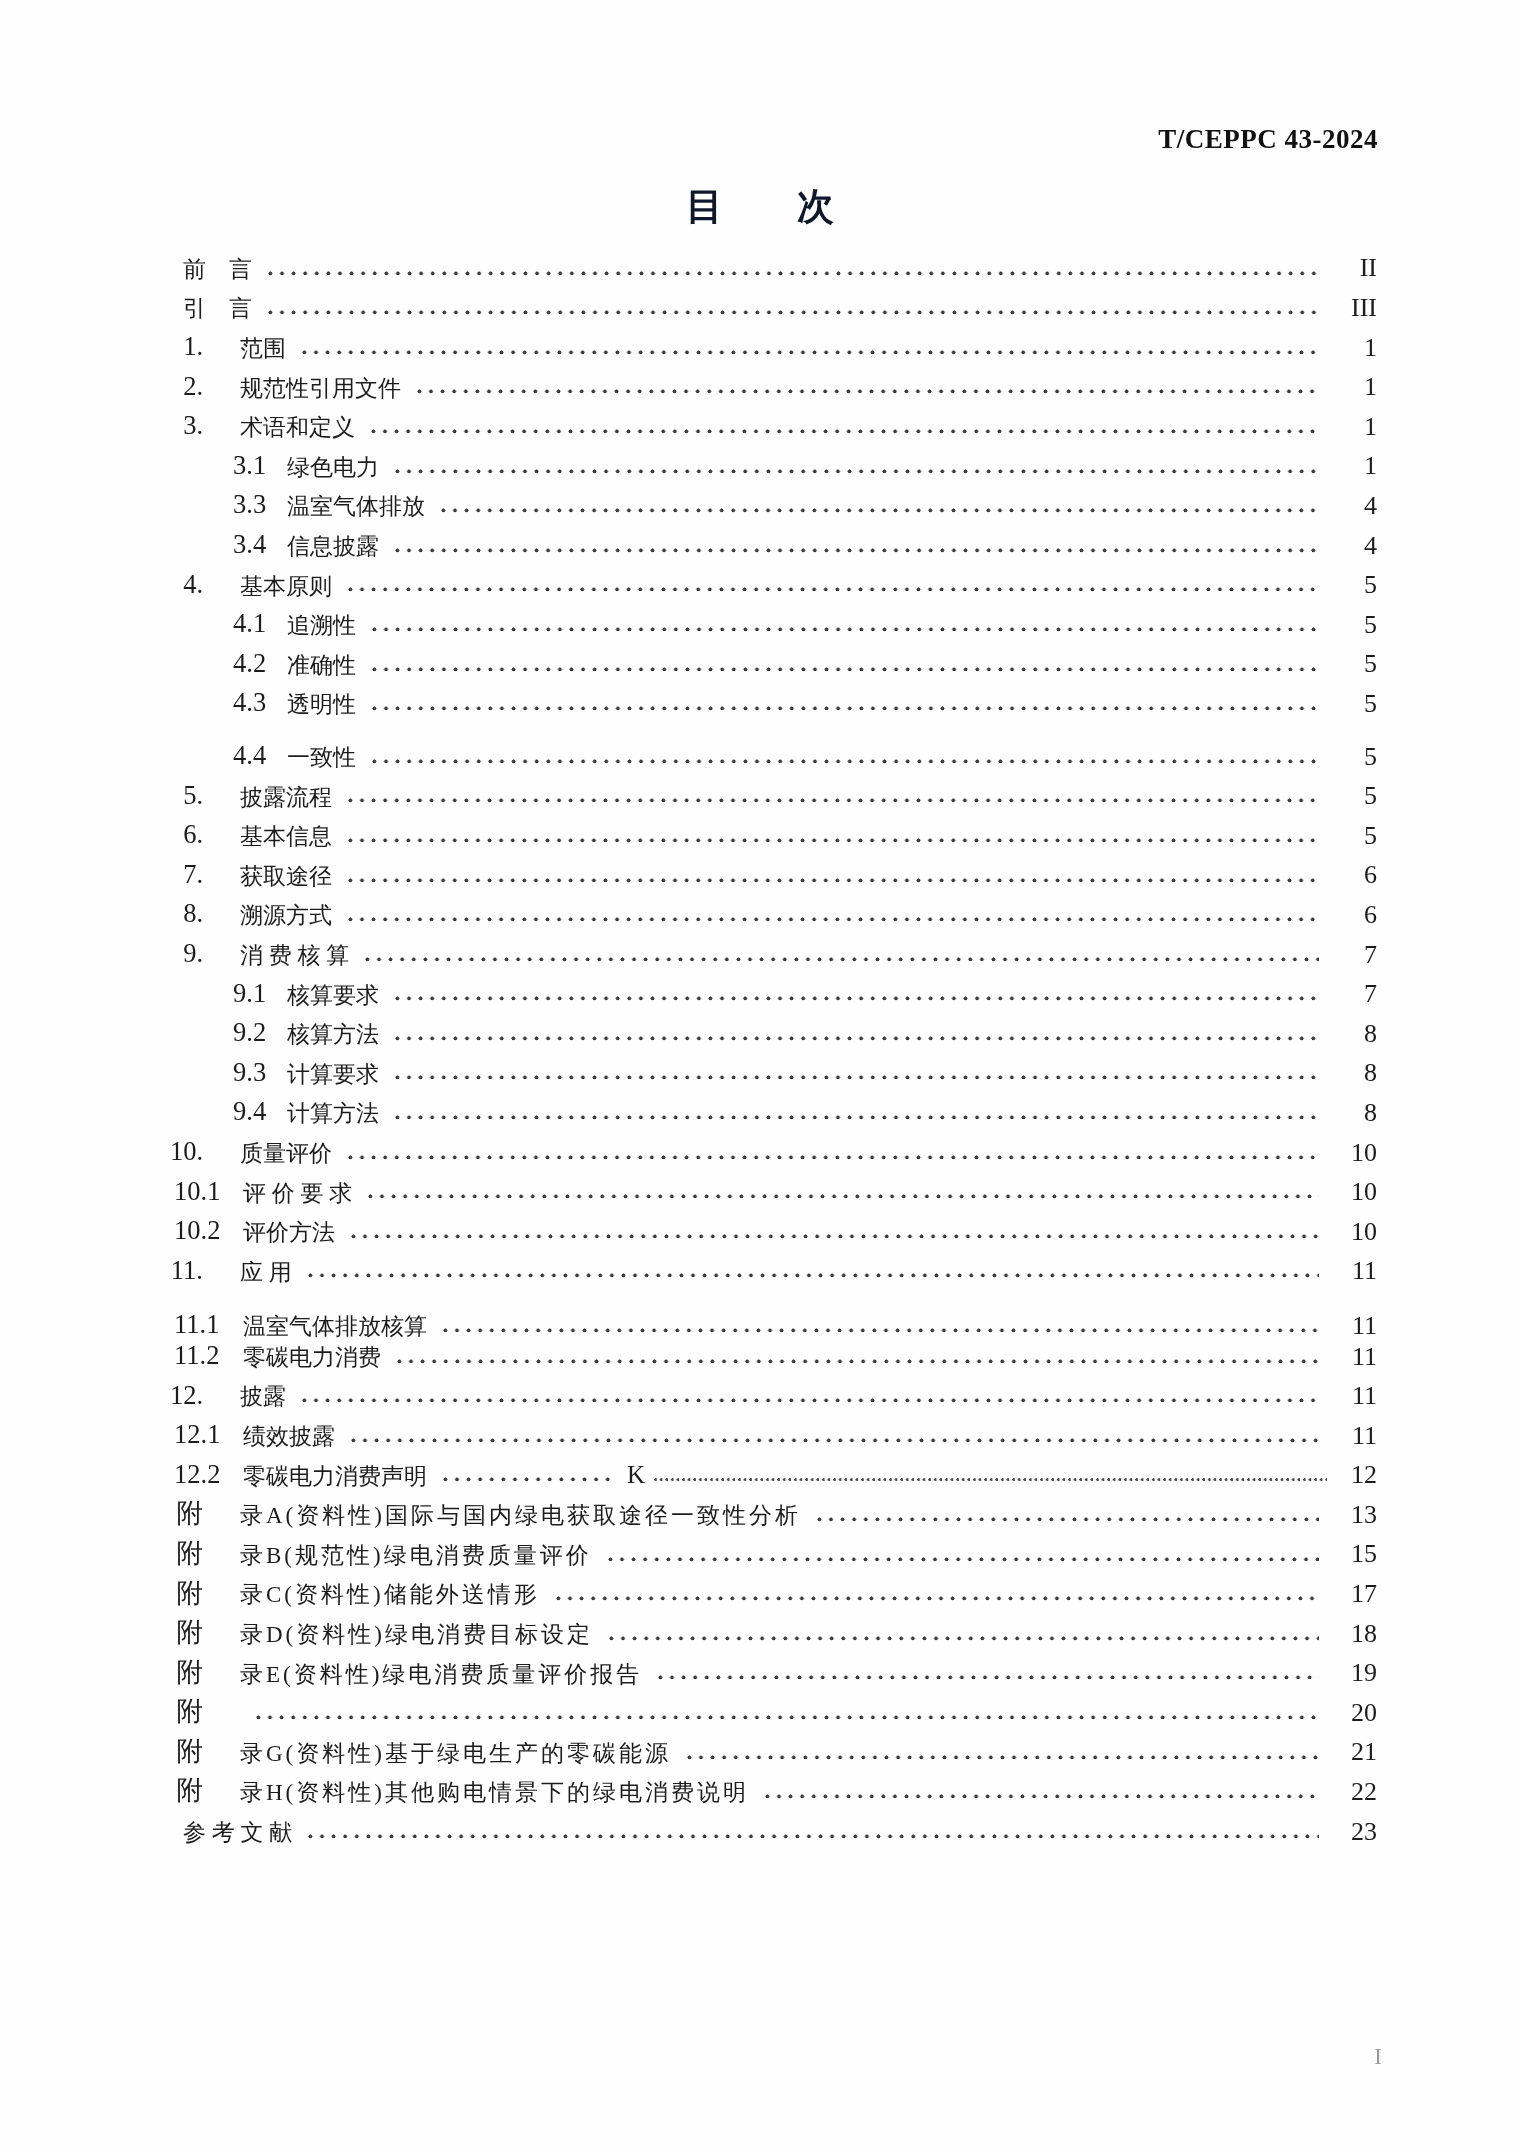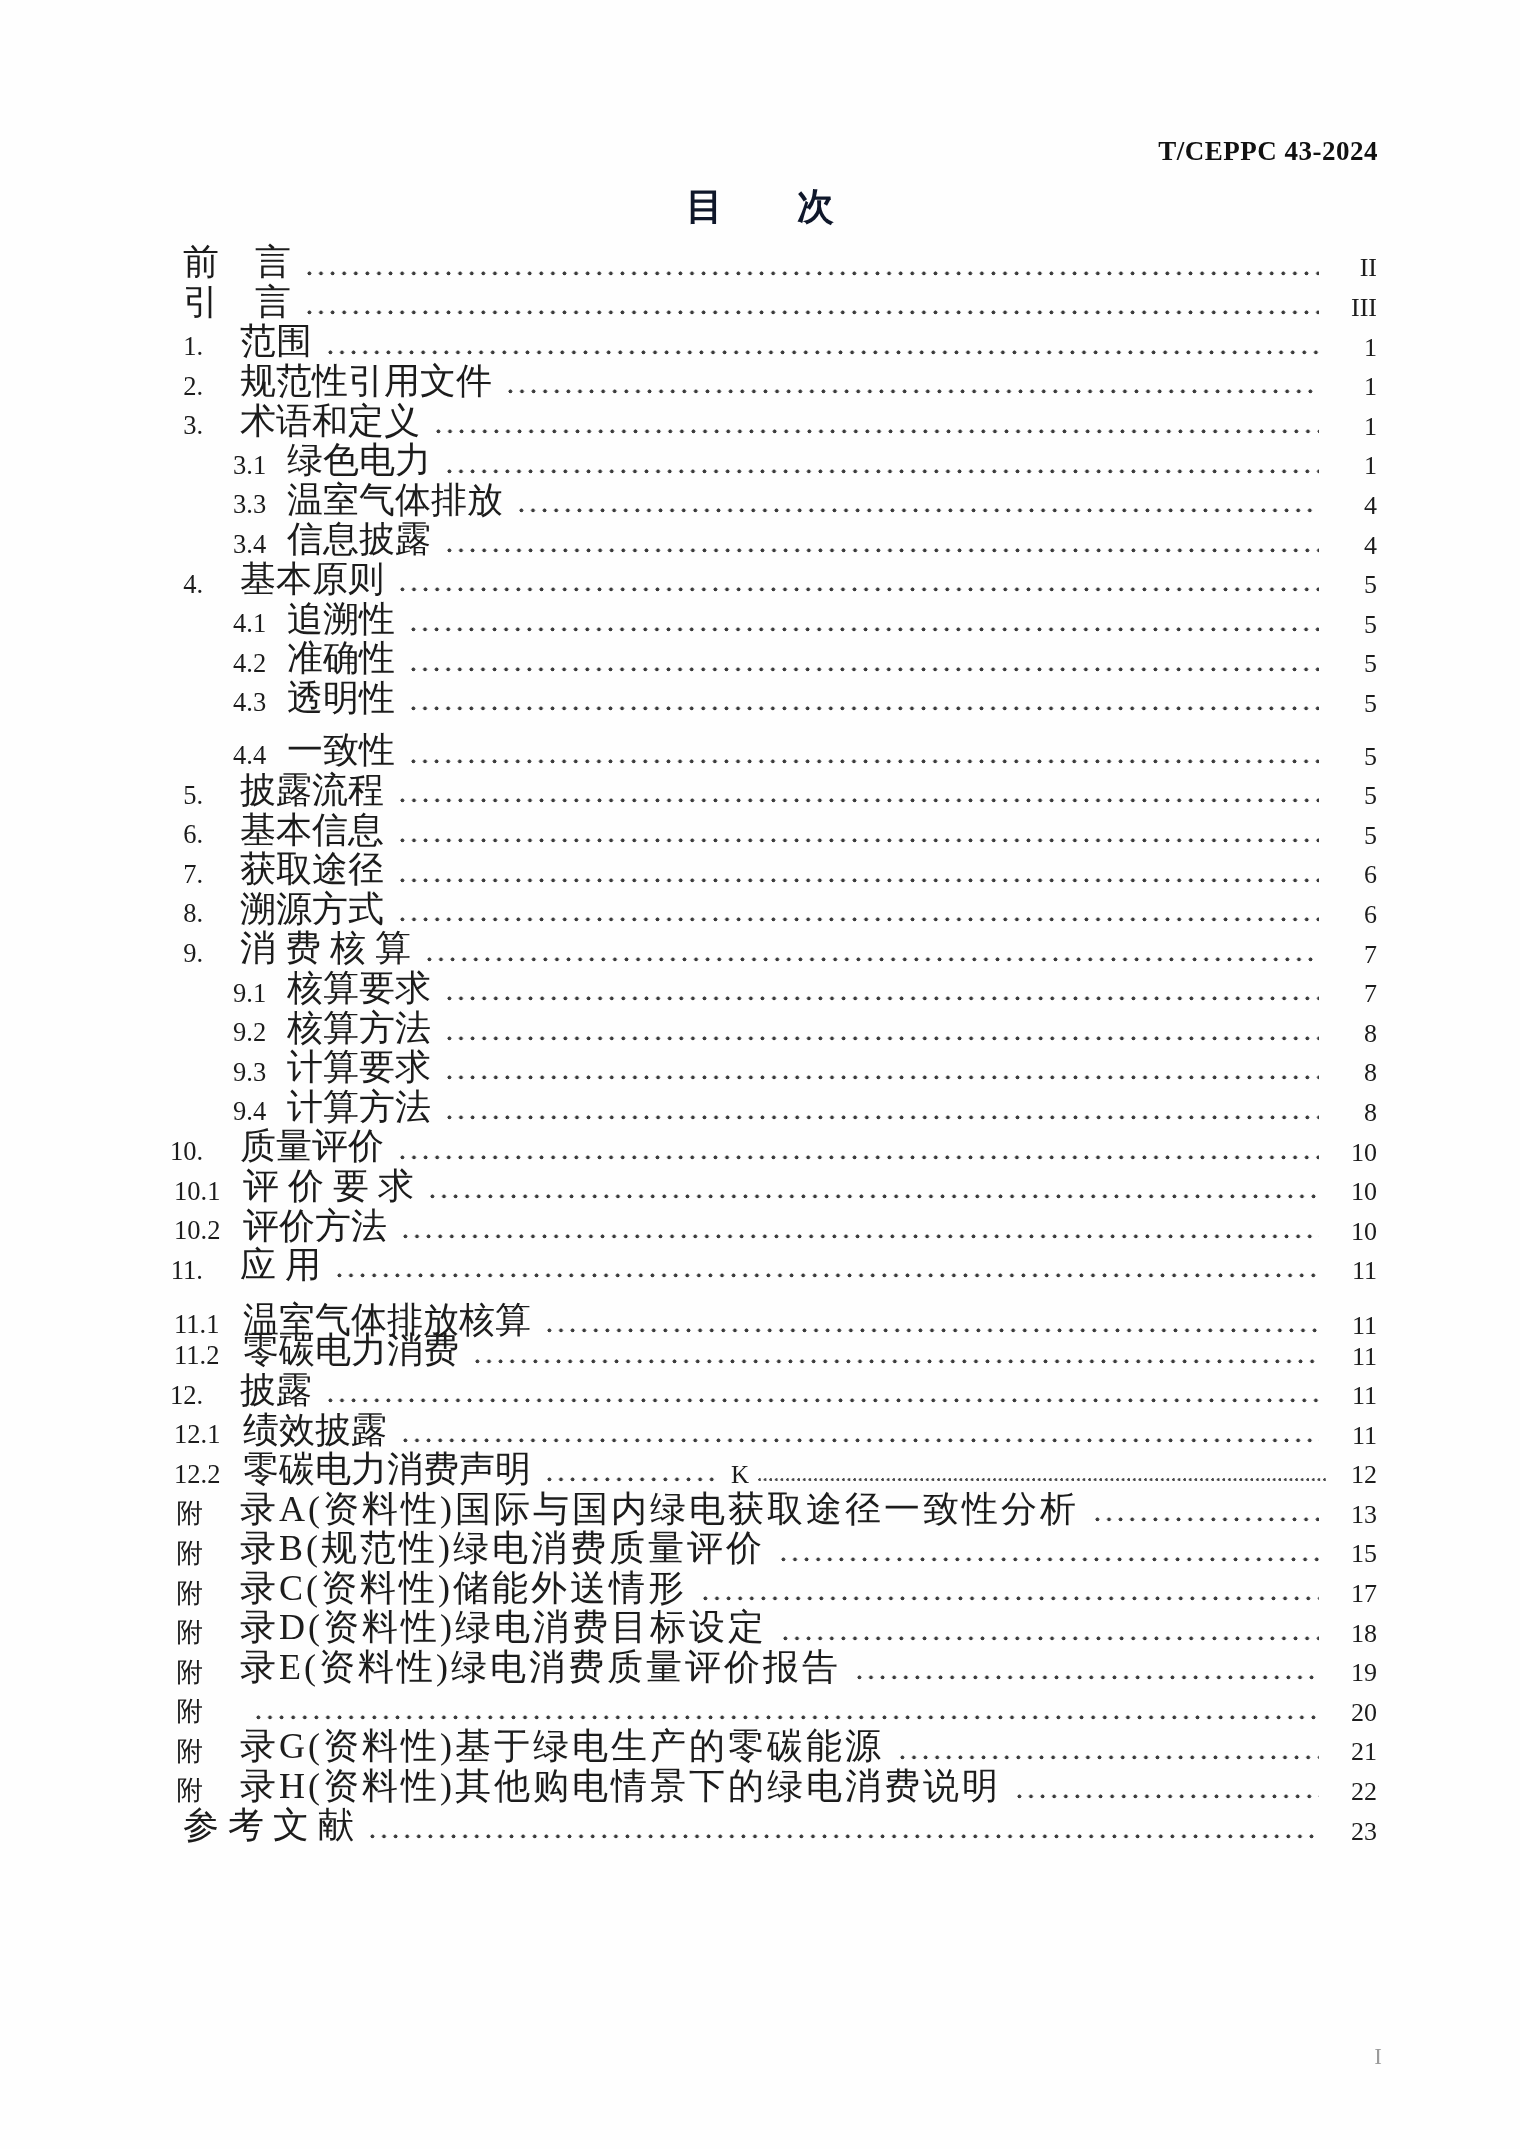--- a/index.html
+++ b/index.html
@@ -6,39 +6,39 @@
   .page {
     position:relative;
     width:1520px; height:2149px;
     margin:0 auto;
     background:#fefefe;
     overflow:hidden;
     font-family:"Liberation Serif","DejaVu Serif",serif;
     color:#1c1c1c;
   }
   .doc-code {
-    position:absolute; top:136px; right:142px;
+    position:absolute; top:124px; right:142px;
     font-size:27px; font-weight:700; letter-spacing:0.5px;
     color:#111;
   }
   .page-title {
     position:absolute; top:182px; left:0; width:100%;
     text-align:center;
     font-size:37px; font-weight:700; color:#0f172a;
   }
   .toc {
     position:absolute; top:243px; left:170px; right:143px;
   }
   .toc-row {
     display:flex; align-items:flex-end;
     height:39.6px;
   }
   .toc-row span { line-height:1.12; white-space:pre; }
   .num   { font-size:26.5px; }
-  .title { font-size:36px; }
+  .title { font-size:23px; }
   .pageno{ font-size:26px; min-width:46px; text-align:right; }
   .leader {
     flex:1 1 auto; height:5px;
     margin:0 12px 7px 16px;
     background-image:radial-gradient(circle at 2.4px 2.4px, #3b3b3b 1.7px, rgba(0,0,0,0) 2.2px);
     background-size:11.6px 5px;
     background-repeat:repeat-x;
     background-position:left bottom;
   }
   .mid { display:none; font-size:25px; }

